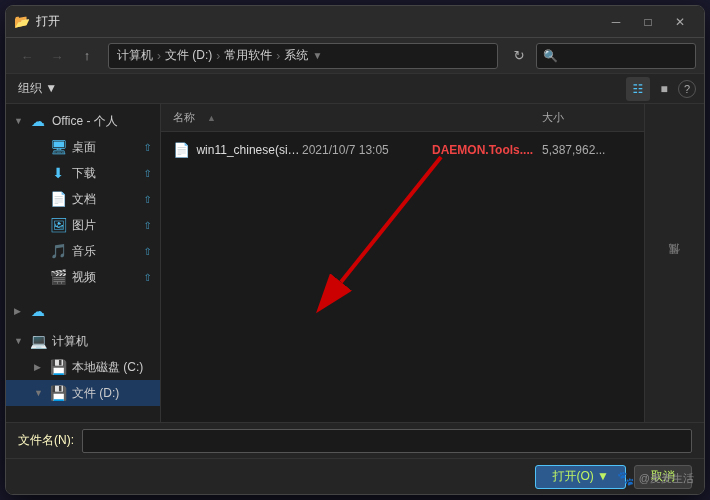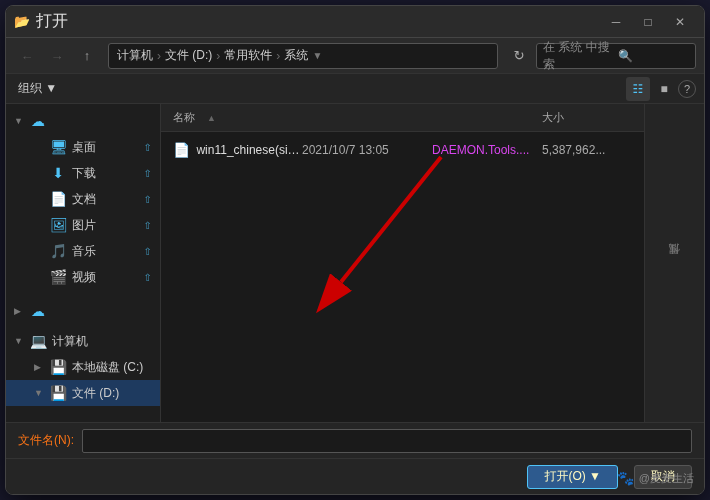--- a/index.html
+++ b/index.html
@@ -39,21 +39,21 @@
     }
     .titlebar-icon {
       width: 16px;
       height: 16px;
       margin-right: 6px;
       display: flex;
       align-items: center;
       justify-content: center;
     }
     .titlebar-title {
-      font-size: 16px;
+      font-size: 12px;
       color: #e0e0e0;
       flex: 1;
     }
     .titlebar-controls {
       display: flex;
       gap: 0;
     }
     .titlebar-btn {
       width: 32px;
       height: 32px;
@@ -311,21 +311,22 @@
       text-overflow: ellipsis;
     }
     .file-date {
       width: 130px;
       font-size: 12px;
       color: #aaa;
     }
     .file-type {
       width: 110px;
       font-size: 12px;
-      color: #d946ef;
+      color: #ef4444;
+      font-weight: bold;
     }
     .file-size {
       width: 90px;
       font-size: 12px;
       color: #aaa;
     }
 
     
     .arrow-overlay {
       position: absolute;
@@ -356,21 +357,21 @@
       height: 36px;
       display: flex;
       align-items: center;
       padding: 0 12px;
       gap: 8px;
       border-top: 1px solid #333;
       flex-shrink: 0;
     }
     .filename-label {
       font-size: 12px;
-      color: #f97316;
+      color: #fef9c3;
       white-space: nowrap;
     }
     .filename-input {
       flex: 1;
       height: 24px;
       background: #1a1a1a;
       border: 1px solid #555;
       border-radius: 2px;
       color: #ccc;
       font-size: 12px;
@@ -400,27 +401,26 @@
       gap: 8px;
       border-top: 1px solid #333;
       flex-shrink: 0;
     }
     .action-btn {
       height: 24px;
       padding: 0 16px;
       background: #3a3a3a;
       border: 1px solid #555;
       border-radius: 3px;
-      color: #fef9c3;
+      color: #bef264;
       font-size: 12px;
       cursor: pointer;
       display: flex;
       align-items: center;
       gap: 4px;
-      margin-left: 8px;
     }
     .action-btn.primary {
       background: #2d5a8e;
       border-color: #4fc3f7;
     }
     .watermark {
       position: absolute;
       bottom: 8px;
       right: 10px;
       font-size: 11px;
@@ -460,21 +460,20 @@
       <span class="breadcrumb-sep">›</span>
       <span class="breadcrumb-item">文件 (D:)</span>
       <span class="breadcrumb-sep">›</span>
       <span class="breadcrumb-item">常用软件</span>
       <span class="breadcrumb-sep">›</span>
       <span class="breadcrumb-item">系统</span>
       <span class="breadcrumb-arrow">▼</span>
     </div>
     <button class="refresh-btn" title="刷新">↻</button>
     <div class="search-bar">
-      <span>在 系统 中搜索</span>
       <span>🔍</span>
     </div>
   </div>
 
   <div class="organize-bar">
     <button class="organize-btn">组织 ▼</button>
     <div class="organize-spacer"></div>
     <div class="view-btns">
       <button class="view-btn active">☷</button>
       <button class="view-btn">■</button>
@@ -483,20 +482,21 @@
   </div>
 
   <div class="main-area">
 
     <div class="sidebar">
 
       <div class="sidebar-group">
         <div class="sidebar-item">
           <span class="expand-arrow">▼</span>
           <span class="sidebar-icon cloud">☁</span>
+          <span class="sidebar-label">Office - 个人</span>
         </div>
         <div class="sidebar-item sidebar-child">
           <span class="expand-arrow"></span>
           <span class="sidebar-icon blue">🖥</span>
           <span class="sidebar-label">桌面</span>
           <span class="sidebar-pin">⇧</span>
         </div>
         <div class="sidebar-item sidebar-child">
           <span class="expand-arrow"></span>
           <span class="sidebar-icon blue">⬇</span>

